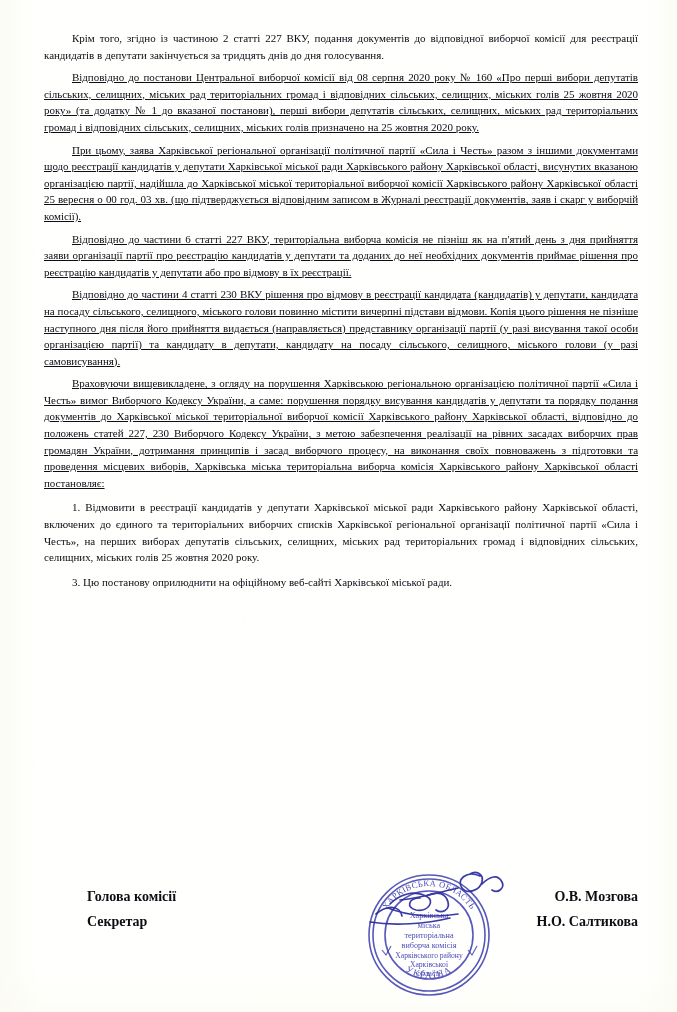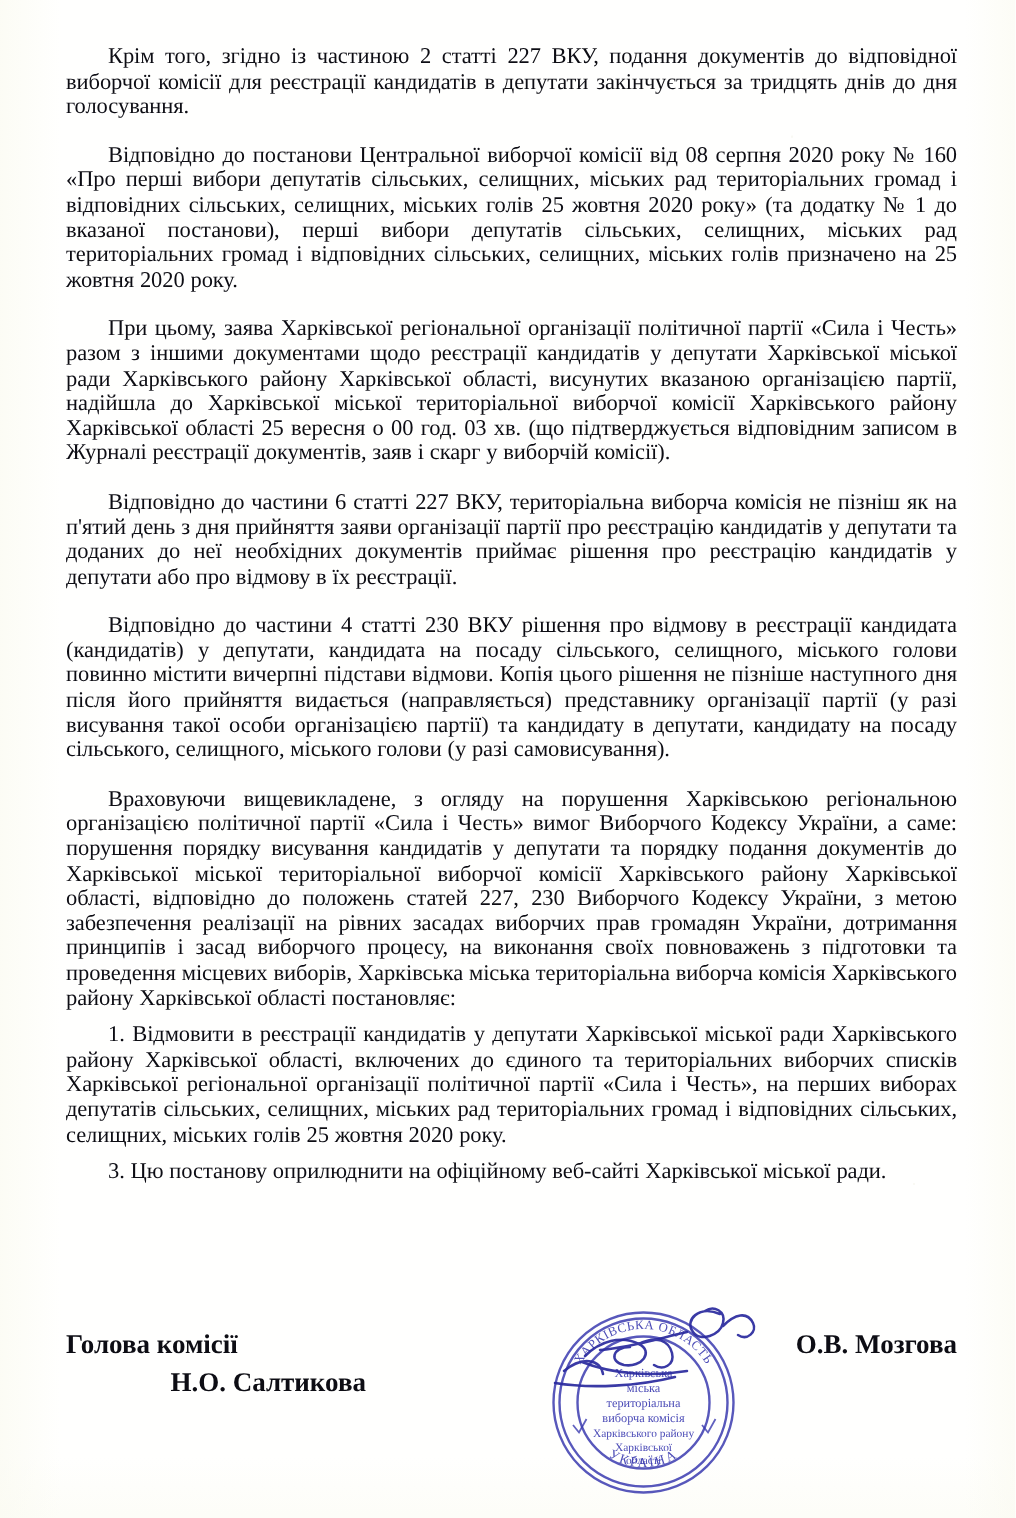--- a/index.html
+++ b/index.html
@@ -27,47 +27,49 @@
   .content {
     position: absolute;
     left: 44px;
     top: 30px;
     width: 594px;
   }
   p.para {
     margin: 0 0 0.5px 0;
     text-align: justify;
     text-indent: 28px;
-    font-size: 15px;
+    font-size: 11px;
     line-height: 16.6px;
     color: #0d0d14;
     letter-spacing: -0.05px;
     word-spacing: 0.2px;
   }
   p.para.gap {
-    margin-top: 16px;
+    margin-top: 6px;
+    text-decoration: underline;
   }
   .resolution-list p.para {
     margin-top: 8px;
   }
   .sign-block {
     position: absolute;
     left: 44px;
     top: 884px;
     width: 594px;
     height: 60px;
   }
   .sign-row {
     display: flex;
     justify-content: space-between;
     align-items: baseline;
-    font-size: 18px;
+    font-size: 14px;
     line-height: 25px;
     font-weight: bold;
     color: #0d0d14;
+    margin-left: 43px;
   }
   .sign-left { width: 200px; }
   .sign-right { width: 200px; text-align: right; }
 
   
   .stamp-area {
     position: absolute;
     left: 330px;
     top: 866px;
     width: 230px;
@@ -121,20 +123,21 @@
       <p class="para">3. Цю постанову оприлюднити на офіційному веб-сайті Харківської міської ради.</p>
     </div>
   </div>
 
   <div class="sign-block">
     <div class="sign-row">
       <div class="sign-left">Голова комісії</div>
       <div class="sign-right">О.В. Мозгова</div>
     </div>
     <div class="sign-row">
+      <div class="sign-left">Секретар</div>
       <div class="sign-right">Н.О. Салтикова</div>
     </div>
   </div>
 
   <div class="stamp-area">
 
     <div class="stamp">
       <svg width="126" height="126" viewBox="0 0 126 126" xmlns="http://www.w3.org/2000/svg">
         <defs>
           <path id="arcTop" d="M 14 63 A 49 49 0 0 1 112 63"></path>

